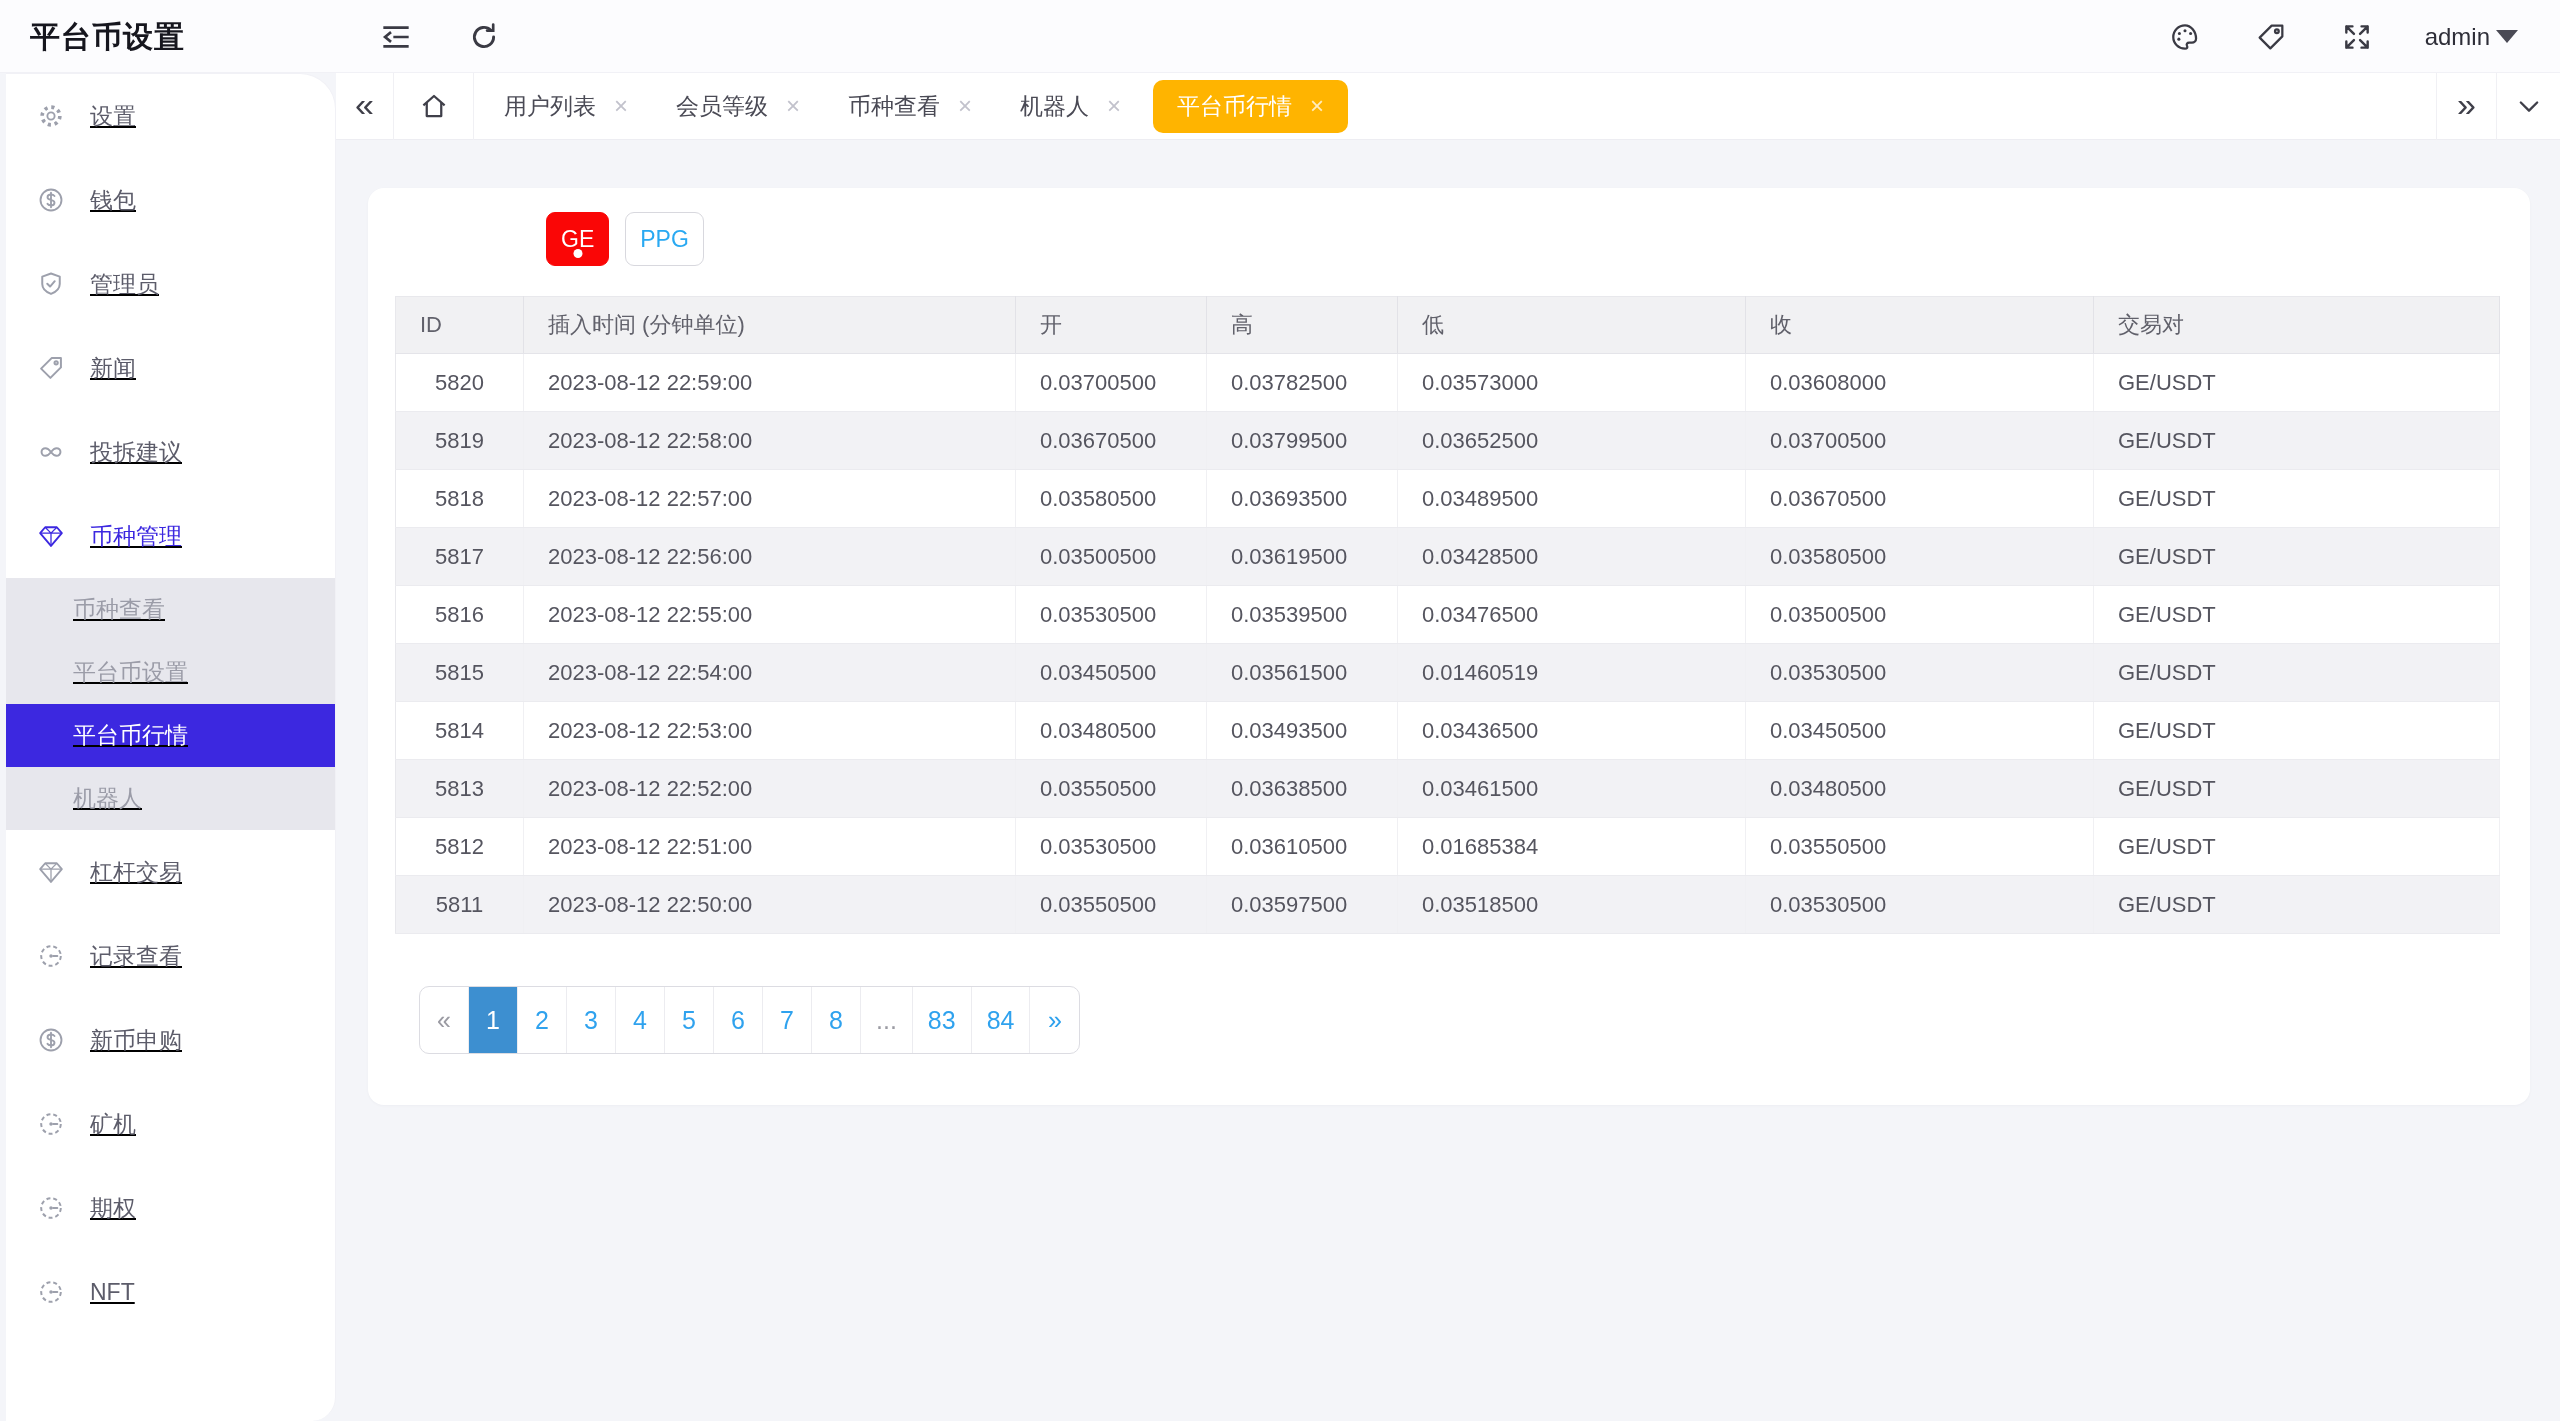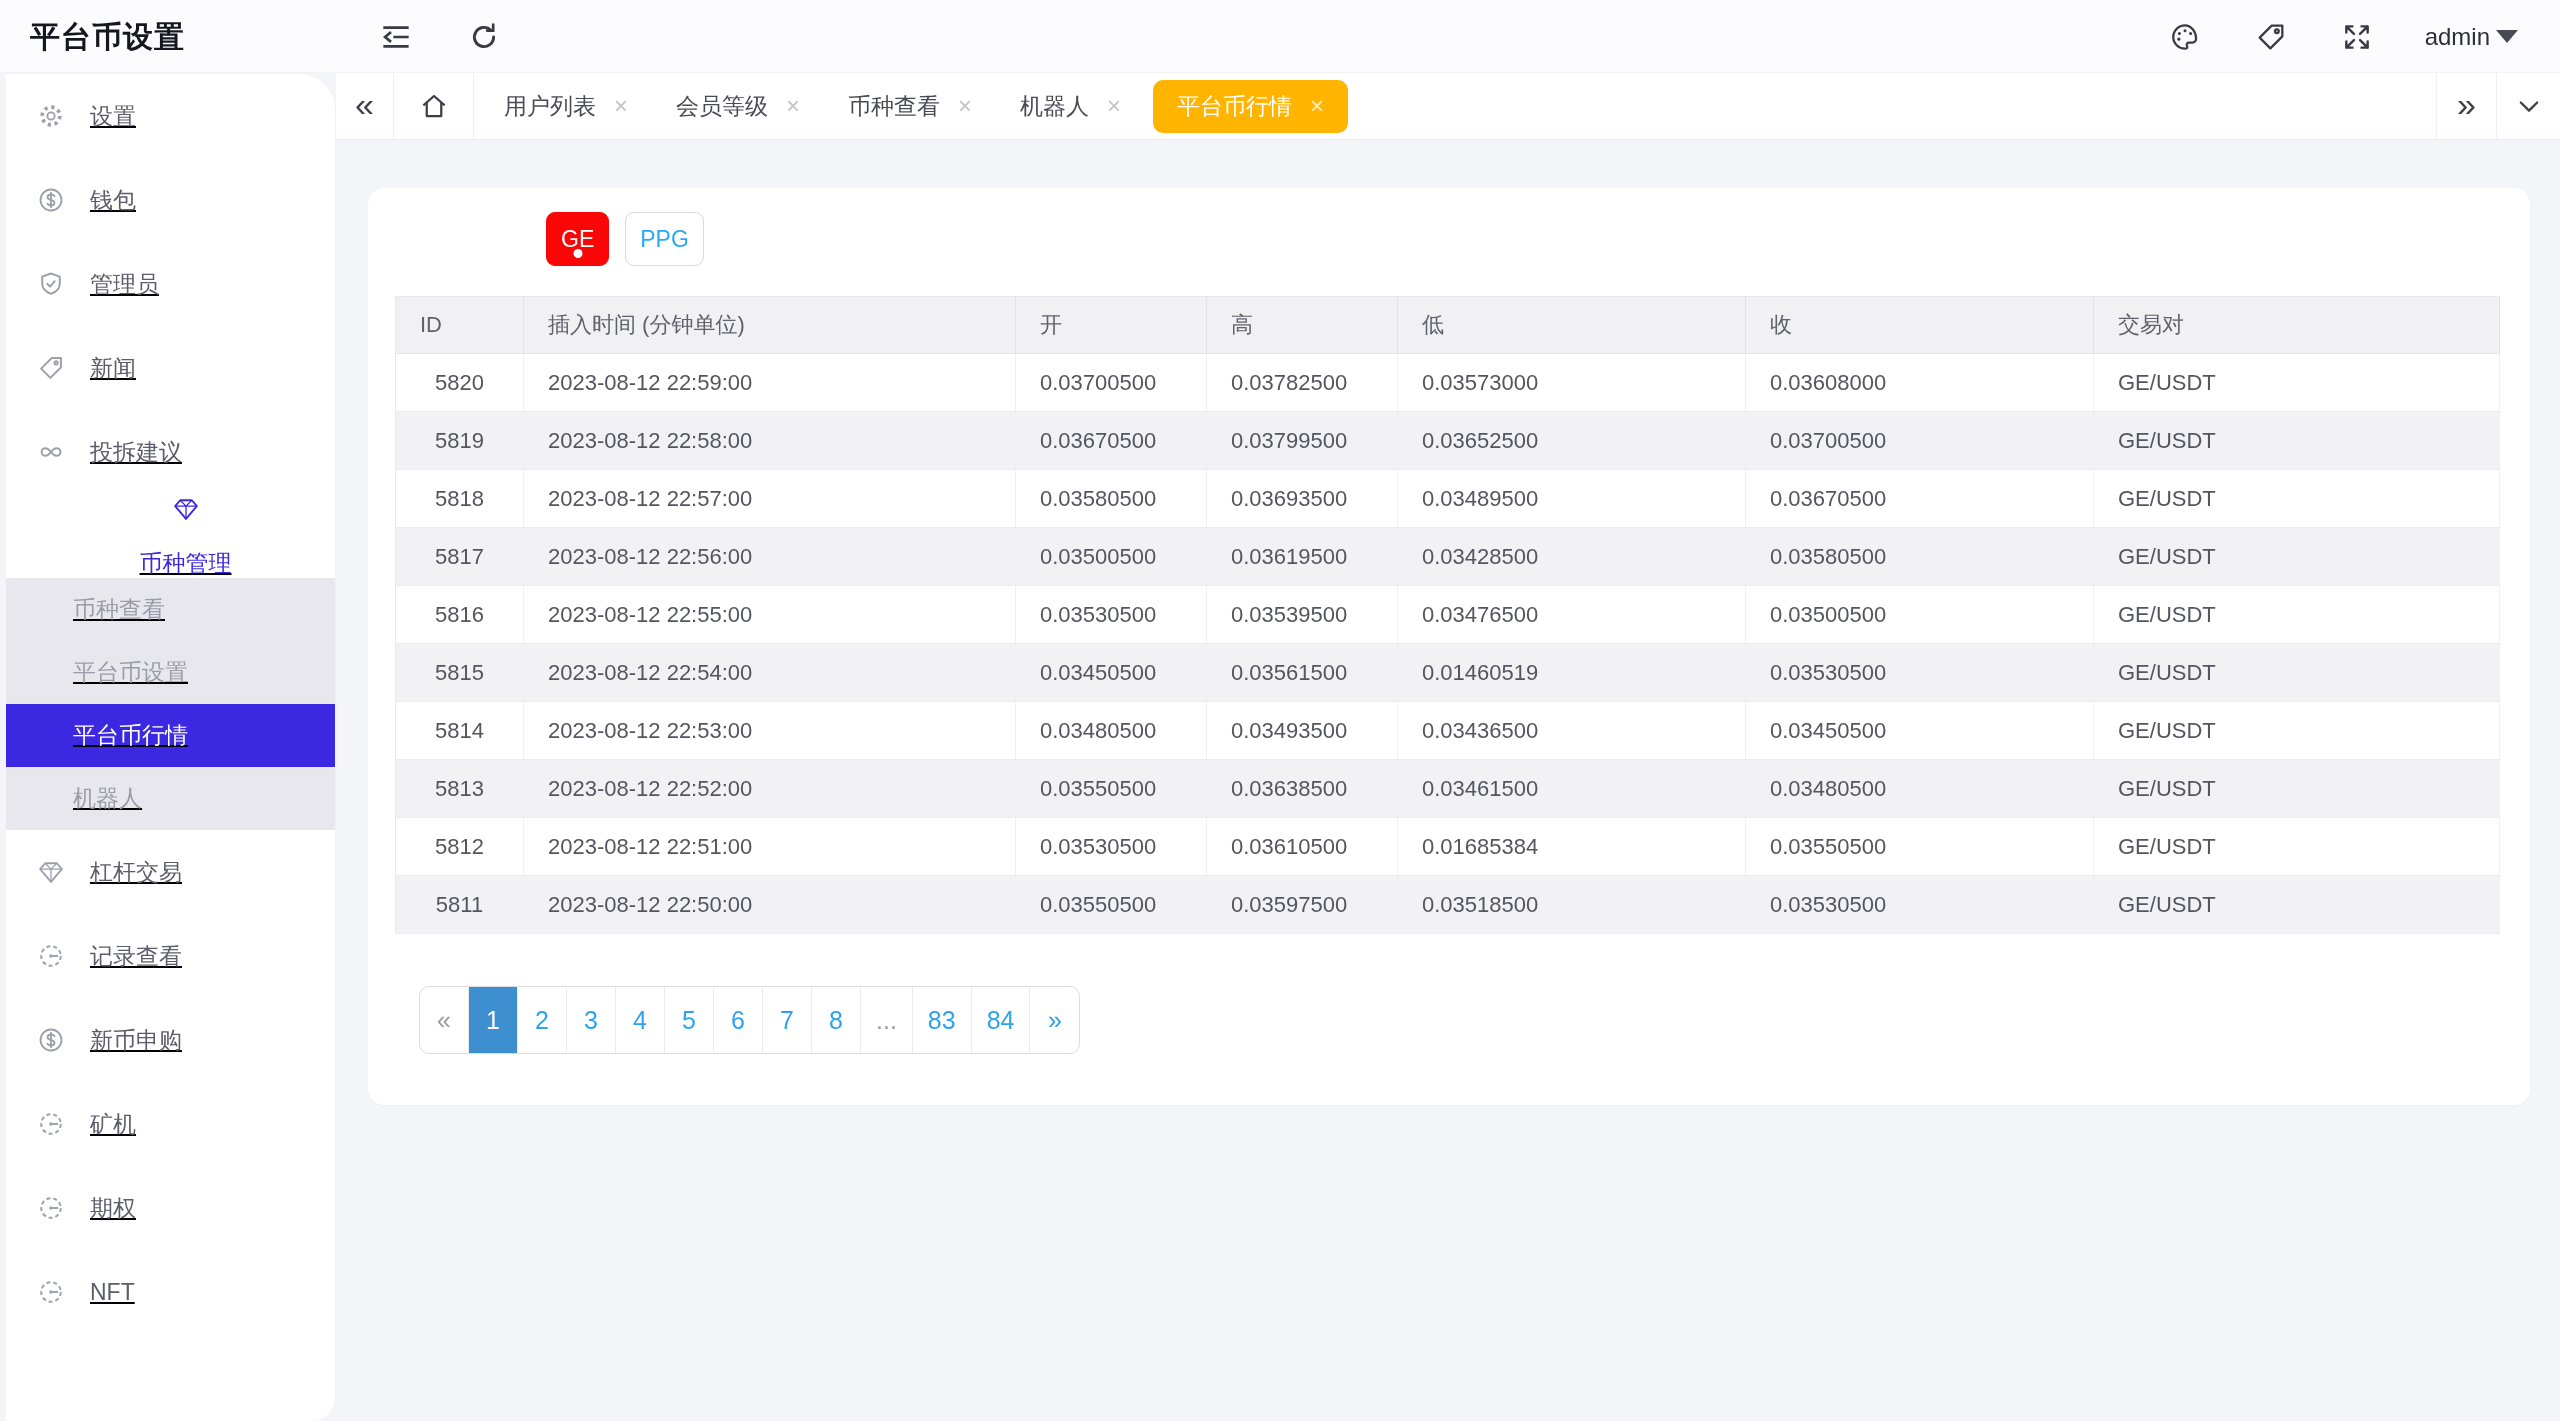--- a/index.html
+++ b/index.html
@@ -37,21 +37,21 @@
     z-index: 4; overflow: hidden; text-decoration: underline;
   }
   .side-item {
     height: 84px; display: flex; align-items: center; gap: 24px;
     padding-left: 30px; font-size: 23px; color: #5C5C6A;
     position: relative; cursor: pointer;
   }
   .side-indicator { position: absolute; left: 0; top: 14px; height: 58px; width: 7px; background: #3C28E0; }
   .sicon { width: 30px; height: 30px; color: #9DA0AC; flex: 0 0 30px; display: flex; align-items: center; justify-content: center; }
   .sicon svg { width: 28px; height: 28px; }
-  .side-item.active-parent { color: #3C28E0; flex-direction: column; }
+  .side-item.active-parent { color: #3C28E0; }
   .side-item.active-parent .sicon { color: #3C28E0; }
   .submenu { background: #E7E7ED; }
   .submenu-item {
     height: 63px; display: flex; align-items: center; padding-left: 67px;
     font-size: 23px; color: #9B9CA8; cursor: pointer;
   }
   .submenu-item.active { background: #3C28E0; color: #FFFFFF; }
 
   
   .tabstrip {

